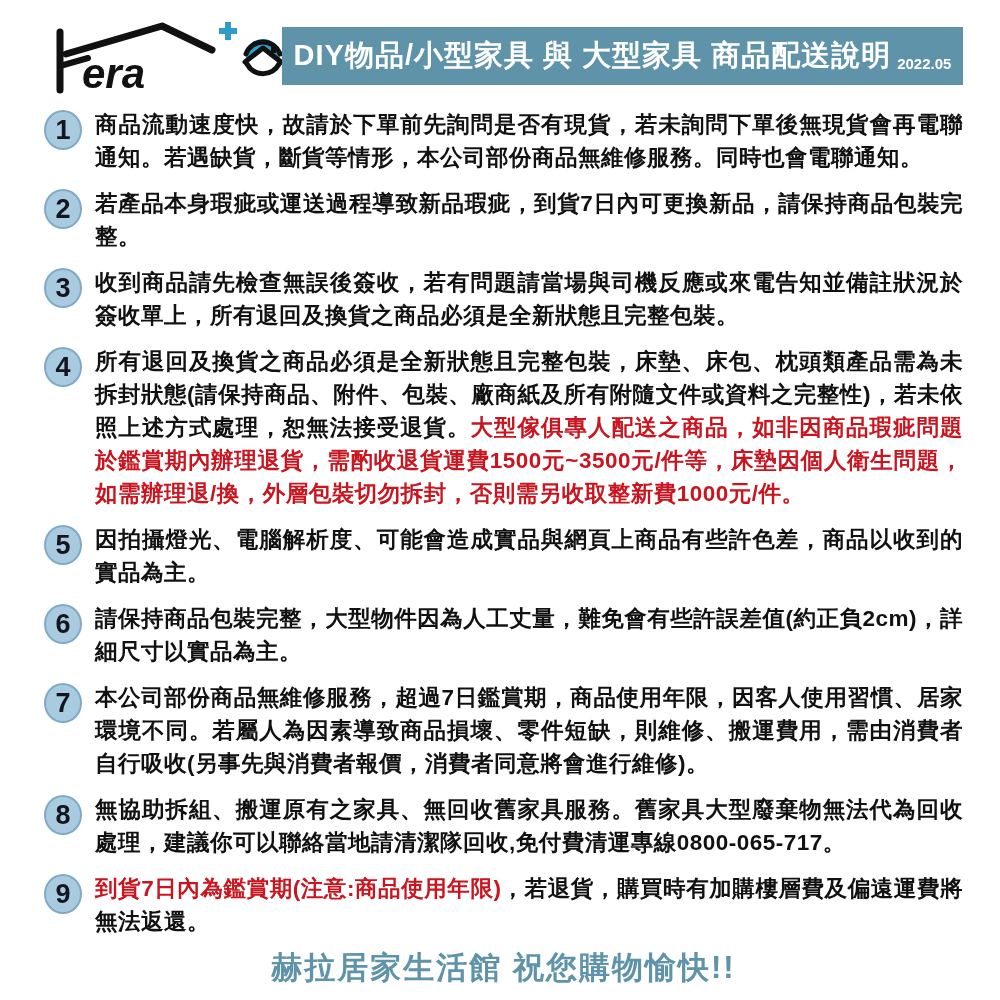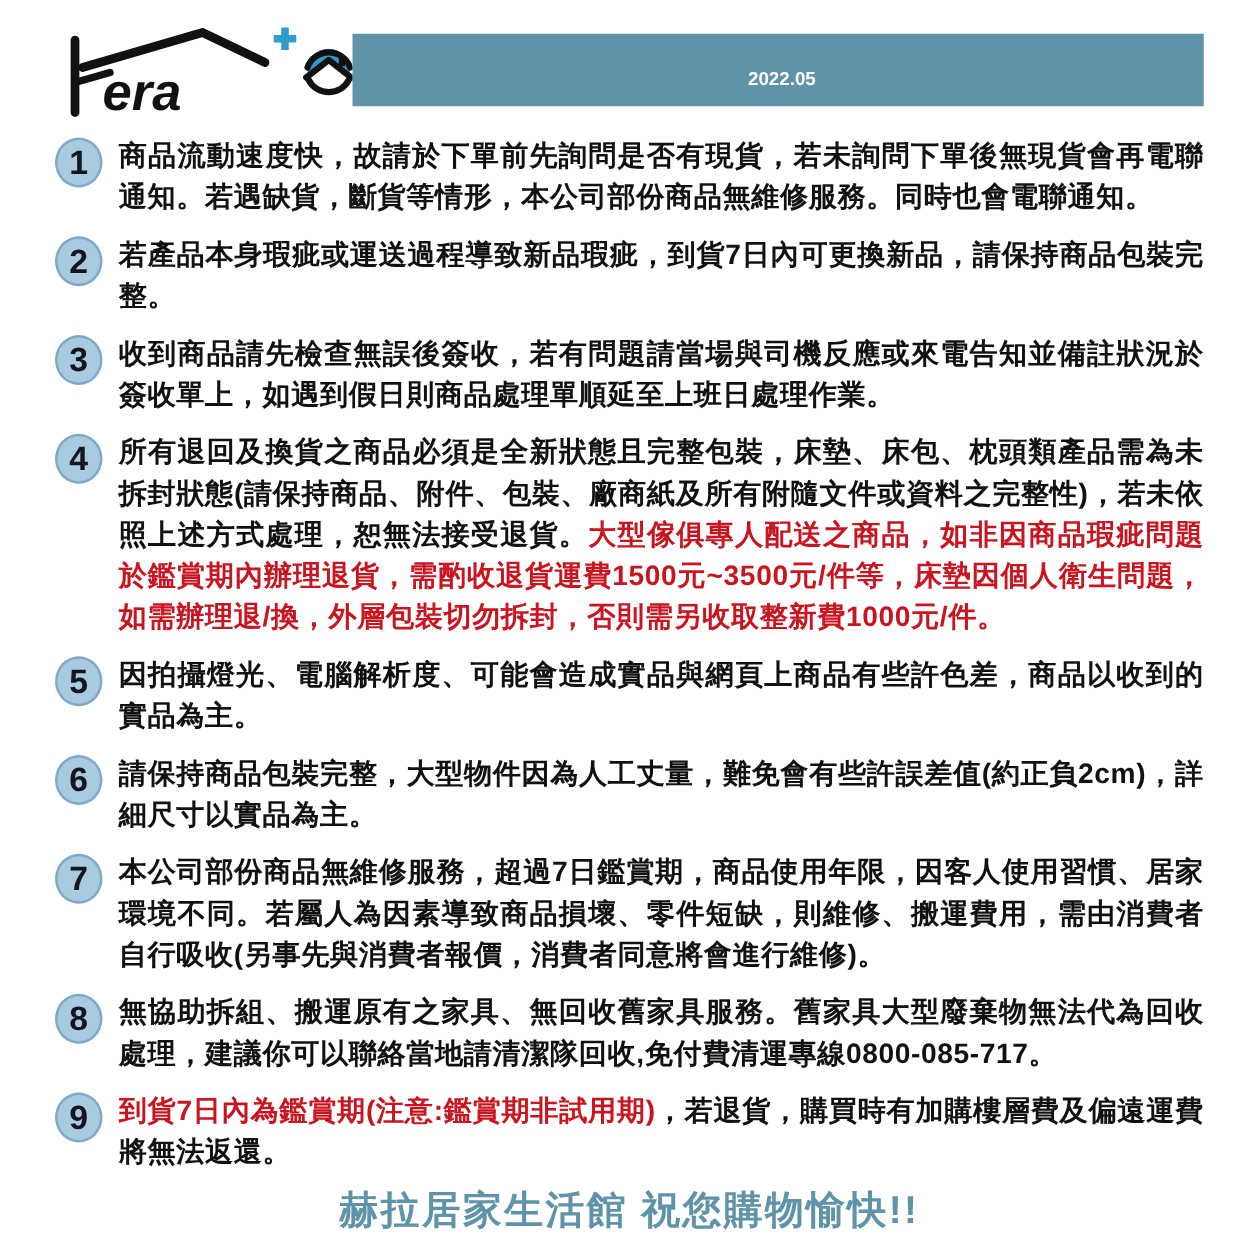--- a/index.html
+++ b/index.html
@@ -67,38 +67,39 @@
           <path d="M2,26 A17,17 0 0 1 36,26 L36,30 L2,30 Z" fill="var(--icon-blue)"></path>
           <path d="M1,32 L19,18 L37,32 L37,36 L1,36 Z" fill="#ffffff"></path>
           <path d="M1,32 L19,18 L37,32" fill="none" stroke="#111" stroke-width="5" stroke-linecap="round" stroke-linejoin="round"></path>
           <rect x="27" y="14" width="5" height="9" fill="#111"></rect>
           <path d="M2,24 A18,18 0 0 1 36,24" fill="none" stroke="#111" stroke-width="5" stroke-linecap="round"></path>
           <path d="M35,34 A18,18 0 0 1 3,34" fill="none" stroke="#111" stroke-width="5" stroke-linecap="round"></path>
         </g>
       </svg>
     </div>
     <div class="banner">
+      <span class="banner-title">DIY物品/小型家具 與 大型家具 商品配送說明</span>
       <span class="banner-version">2022.05</span>
     </div>
   </div>
 
   <div class="terms">
   <div class="item">
     <div class="badge">1</div>
     <p class="item-text"><span class="seg">商品流動速度快，故請於下單前先詢問是否有現貨，若未詢問下單後無現貨會再電聯通知。若遇缺貨，斷貨等情形，本公司部份商品無維修服務。同時也會電聯通知。</span></p>
   </div>
 
   <div class="item">
     <div class="badge">2</div>
     <p class="item-text"><span class="seg">若產品本身瑕疵或運送過程導致新品瑕疵，到貨7日內可更換新品，請保持商品包裝完整。</span></p>
   </div>
 
   <div class="item">
     <div class="badge">3</div>
-    <p class="item-text"><span class="seg">收到商品請先檢查無誤後簽收，若有問題請當場與司機反應或來電告知並備註狀況於簽收單上，如遇到假日則商品處理單順延至上班日處理作業。</span></p>
+    <p class="item-text"><span class="seg">收到商品請先檢查無誤後簽收，若有問題請當場與司機反應或來電告知並備註狀況於簽收單上，所有退回及換貨之商品必須是全新狀態且完整包裝。</span></p>
   </div>
 
   <div class="item">
     <div class="badge">4</div>
     <p class="item-text"><span class="seg">所有退回及換貨之商品必須是全新狀態且完整包裝，床墊、床包、枕頭類產品需為未拆封狀態(請保持商品、附件、包裝、廠商紙及所有附隨文件或資料之完整性)，若未依照上述方式處理，恕無法接受退貨。</span><span class="seg red">大型傢俱專人配送之商品，如非因商品瑕疵問題於鑑賞期內辦理退貨，需酌收退貨運費1500元~3500元/件等，床墊因個人衛生問題，如需辦理退/換，外層包裝切勿拆封，否則需另收取整新費1000元/件。</span></p>
   </div>
 
   <div class="item">
     <div class="badge">5</div>
     <p class="item-text"><span class="seg">因拍攝燈光、電腦解析度、可能會造成實品與網頁上商品有些許色差，商品以收到的實品為主。</span></p>
@@ -109,24 +110,24 @@
     <p class="item-text"><span class="seg">請保持商品包裝完整，大型物件因為人工丈量，難免會有些許誤差值(約正負2cm)，詳細尺寸以實品為主。</span></p>
   </div>
 
   <div class="item">
     <div class="badge">7</div>
     <p class="item-text"><span class="seg">本公司部份商品無維修服務，超過7日鑑賞期，商品使用年限，因客人使用習慣、居家環境不同。若屬人為因素導致商品損壞、零件短缺，則維修、搬運費用，需由消費者自行吸收(另事先與消費者報價，消費者同意將會進行維修)。</span></p>
   </div>
 
   <div class="item">
     <div class="badge">8</div>
-    <p class="item-text"><span class="seg">無協助拆組、搬運原有之家具、無回收舊家具服務。舊家具大型廢棄物無法代為回收處理，建議你可以聯絡當地請清潔隊回收,免付費清運專線0800-085-717。</span></p>
+    <p class="item-text"><span class="seg">無協助拆組、搬運原有之家具、無回收舊家具服務。舊家具大型廢棄物無法代為回收處理，建議你可以聯絡當地請清潔隊回收,免付費清運專線0800-065-717。</span></p>
   </div>
 
   <div class="item">
     <div class="badge">9</div>
-    <p class="item-text"><span class="seg red">到貨7日內為鑑賞期(注意:鑑賞期非試用期)</span><span class="seg">，若退貨，購買時有加購樓層費及偏遠運費將無法返還。</span></p>
+    <p class="item-text"><span class="seg red">到貨7日內為鑑賞期(注意:商品使用年限)</span><span class="seg">，若退貨，購買時有加購樓層費及偏遠運費將無法返還。</span></p>
   </div>
 </div>
 
   <div class="footer">赫拉居家生活館 祝您購物愉快!!</div>
 
 </div>
 
 </body></html>

